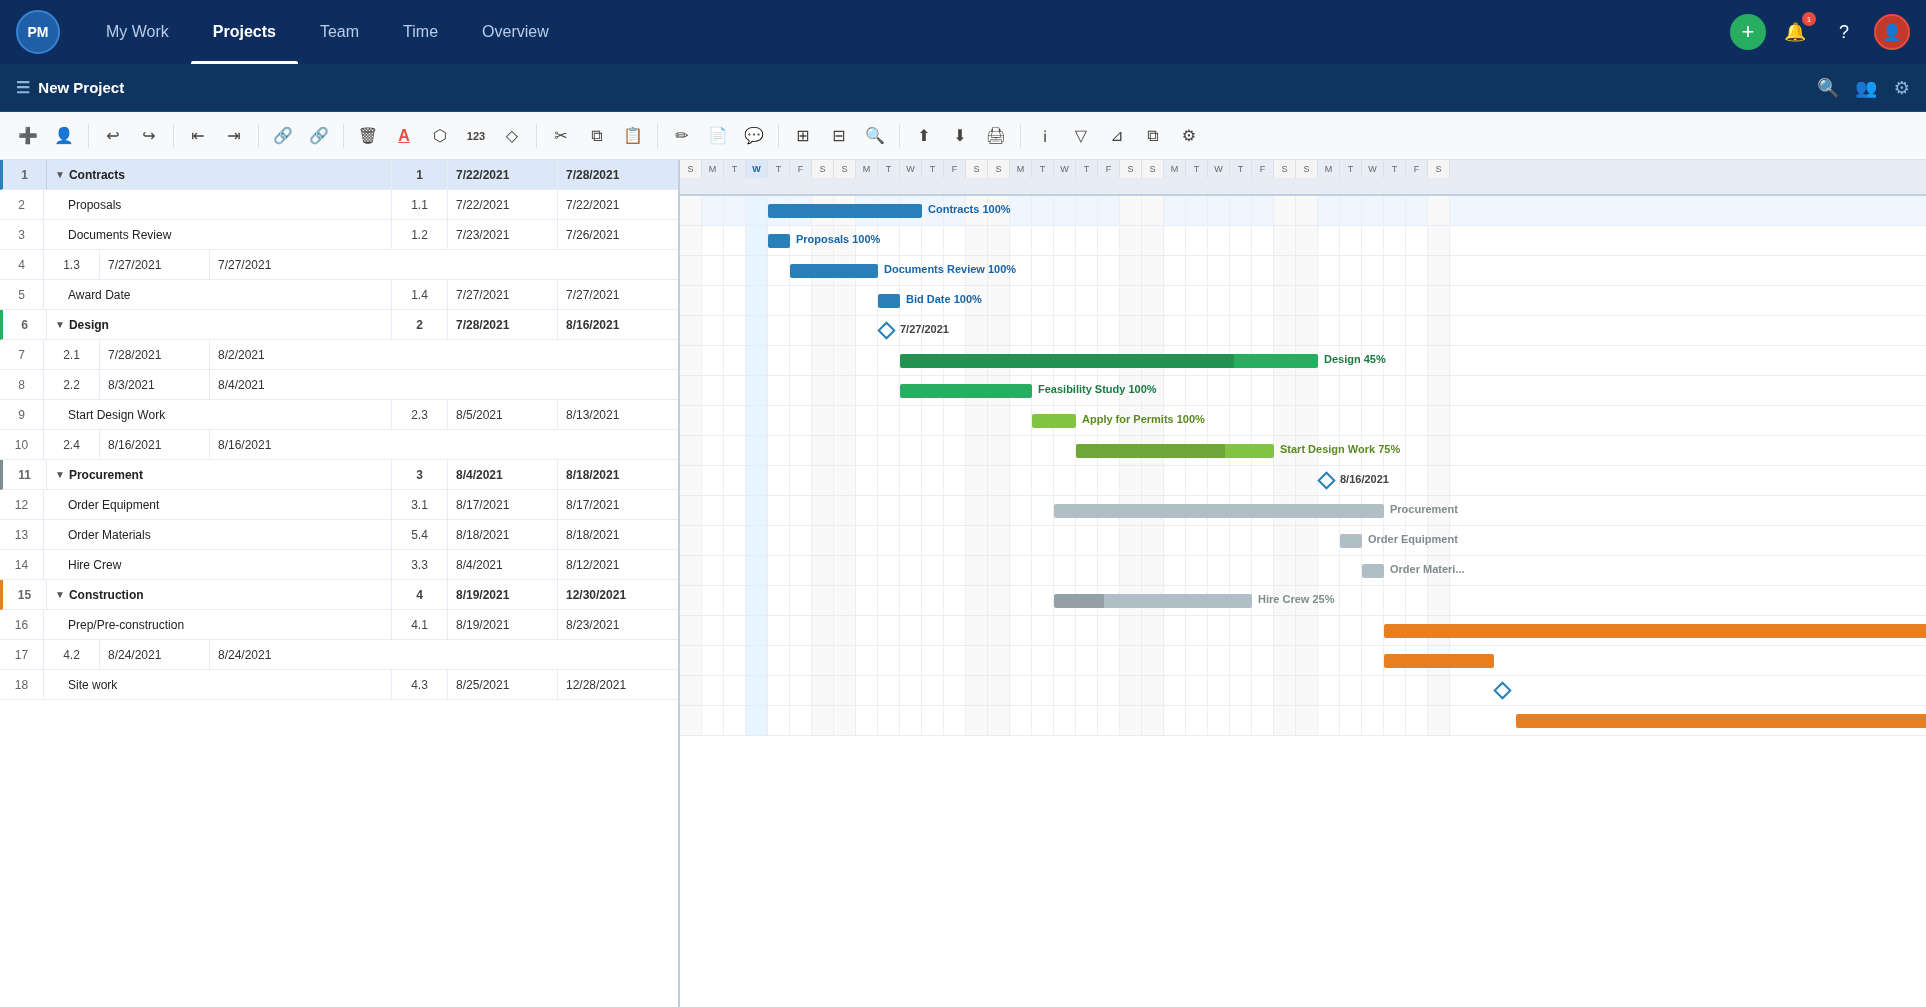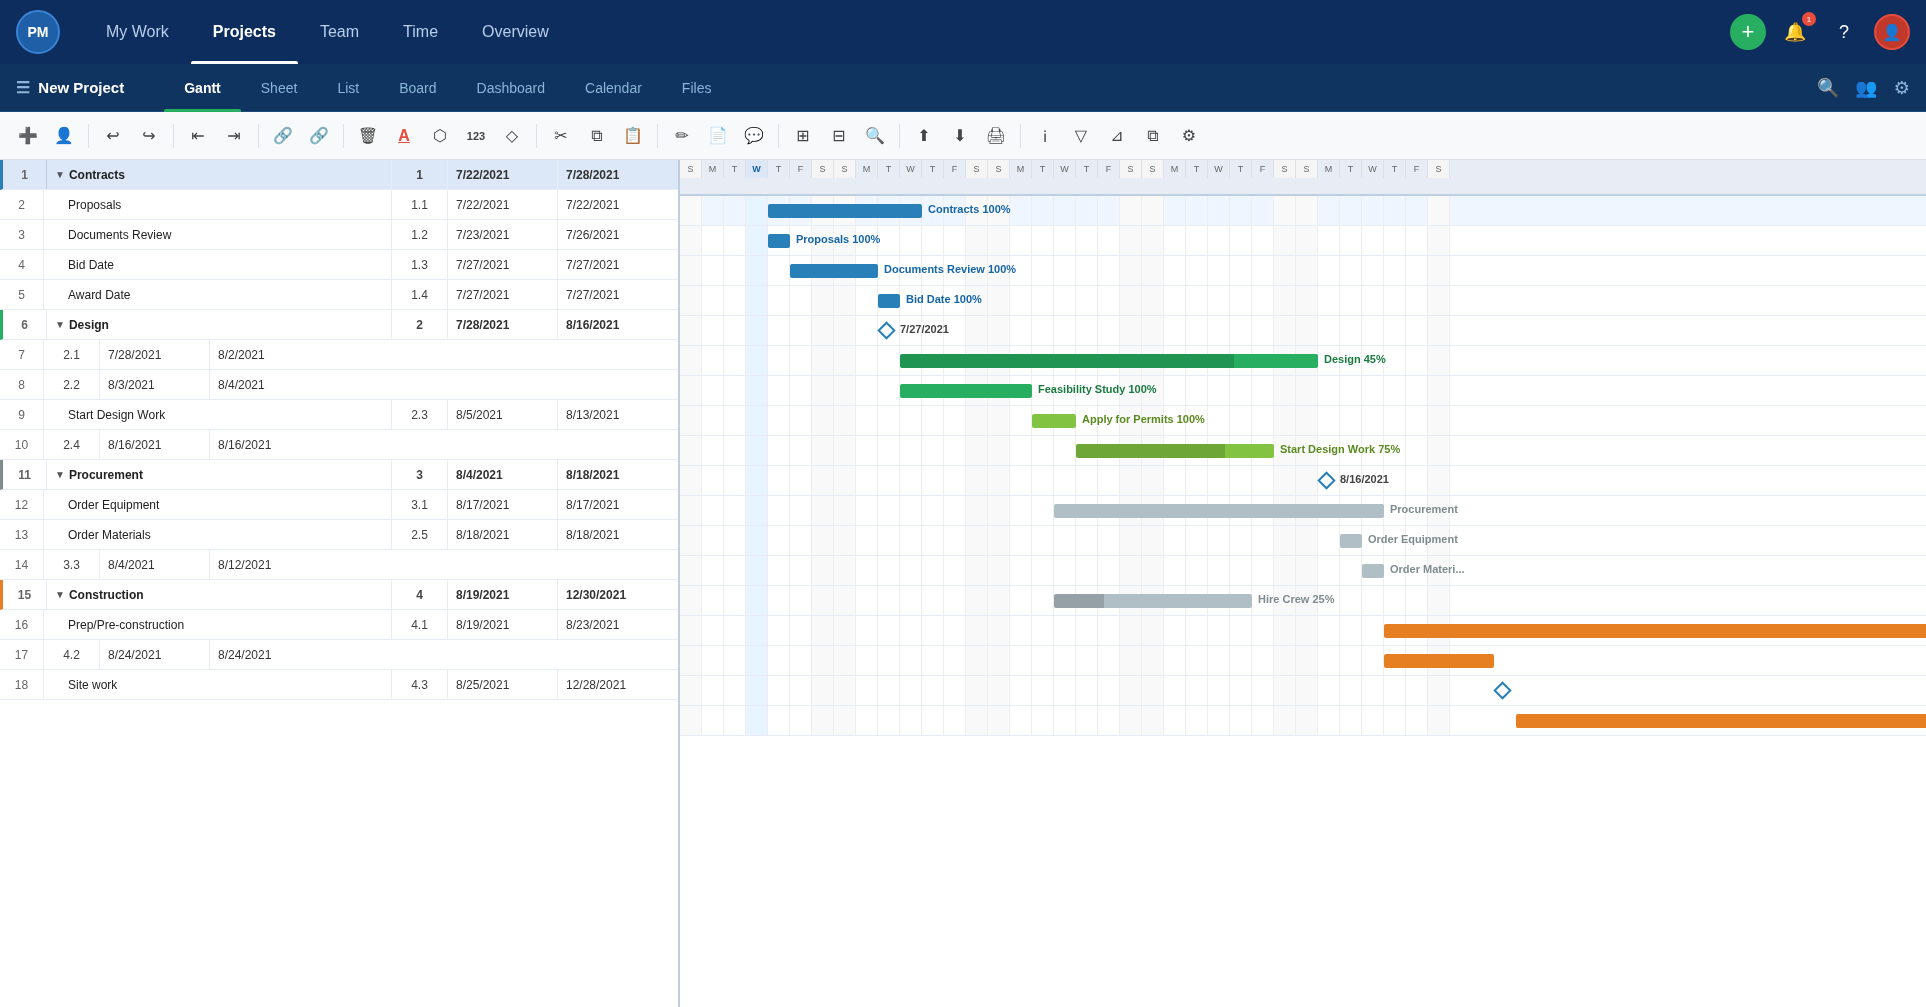--- a/index.html
+++ b/index.html
@@ -293,43 +293,20 @@
     </div>
     <div class="nav-icon-btn">?</div>
     <div class="avatar-circle">👤</div>
   </div>
 </nav>
 
 <div class="sub-nav">
   <div class="sub-nav-left">
     <span class="hamburger">☰</span>
     <span>New Project</span>
-  </div>
-  <div class="sub-nav-tabs">
-    <div class="sub-tab active">
-      <span>Gantt</span>
-    </div>
-    <div class="sub-tab">
-      <span>Sheet</span>
-    </div>
-    <div class="sub-tab">
-      <span>List</span>
-    </div>
-    <div class="sub-tab">
-      <span>Board</span>
-    </div>
-    <div class="sub-tab">
-      <span>Dashboard</span>
-    </div>
-    <div class="sub-tab">
-      <span>Calendar</span>
-    </div>
-    <div class="sub-tab">
-      <span>Files</span>
-    </div>
   </div>
   <div class="sub-nav-right">
     <span class="sub-nav-icon">🔍</span>
     <span class="sub-nav-icon">👥</span>
     <span class="sub-nav-icon">⚙</span>
   </div>
 </div>
 
 <div class="toolbar">
   <button class="tb-btn" title="Add">➕</button>
@@ -404,21 +381,20 @@
     <div class="gantt-row">
       <div class="gr-num">3</div>
       <div class="gr-task"><span style="display:inline-block;width:16px"></span>Documents Review</div>
       <div class="gr-wbs">1.2</div>
       <div class="gr-date">7/23/2021</div>
       <div class="gr-date2">7/26/2021</div>
     </div>
 
     <div class="gantt-row">
       <div class="gr-num">4</div>
-      <div class="gr-task"><span style="display:inline-block;width:16px"></span>Bid Date</div>
       <div class="gr-wbs">1.3</div>
       <div class="gr-date">7/27/2021</div>
       <div class="gr-date2">7/27/2021</div>
     </div>
 
     <div class="gantt-row">
       <div class="gr-num">5</div>
       <div class="gr-task"><span style="display:inline-block;width:16px"></span>Award Date</div>
       <div class="gr-wbs">1.4</div>
       <div class="gr-date">7/27/2021</div>
@@ -488,27 +464,28 @@
       <div class="gr-num">12</div>
       <div class="gr-task"><span style="display:inline-block;width:16px"></span>Order Equipment</div>
       <div class="gr-wbs">3.1</div>
       <div class="gr-date">8/17/2021</div>
       <div class="gr-date2">8/17/2021</div>
     </div>
 
     <div class="gantt-row">
       <div class="gr-num">13</div>
       <div class="gr-task"><span style="display:inline-block;width:16px"></span>Order Materials</div>
-      <div class="gr-wbs">2.5</div>
+      <div class="gr-wbs">5.4</div>
       <div class="gr-date">8/18/2021</div>
       <div class="gr-date2">8/18/2021</div>
     </div>
 
     <div class="gantt-row">
       <div class="gr-num">14</div>
+      <div class="gr-task"><span style="display:inline-block;width:16px"></span>Hire Crew</div>
       <div class="gr-wbs">3.3</div>
       <div class="gr-date">8/4/2021</div>
       <div class="gr-date2">8/12/2021</div>
     </div>
 
     <div class="gantt-row group-row bar-construction">
       <div class="gr-num">15</div>
       <div class="gr-task">
         <span class="collapse-icon">▼</span>
         <strong>Construction</strong>

